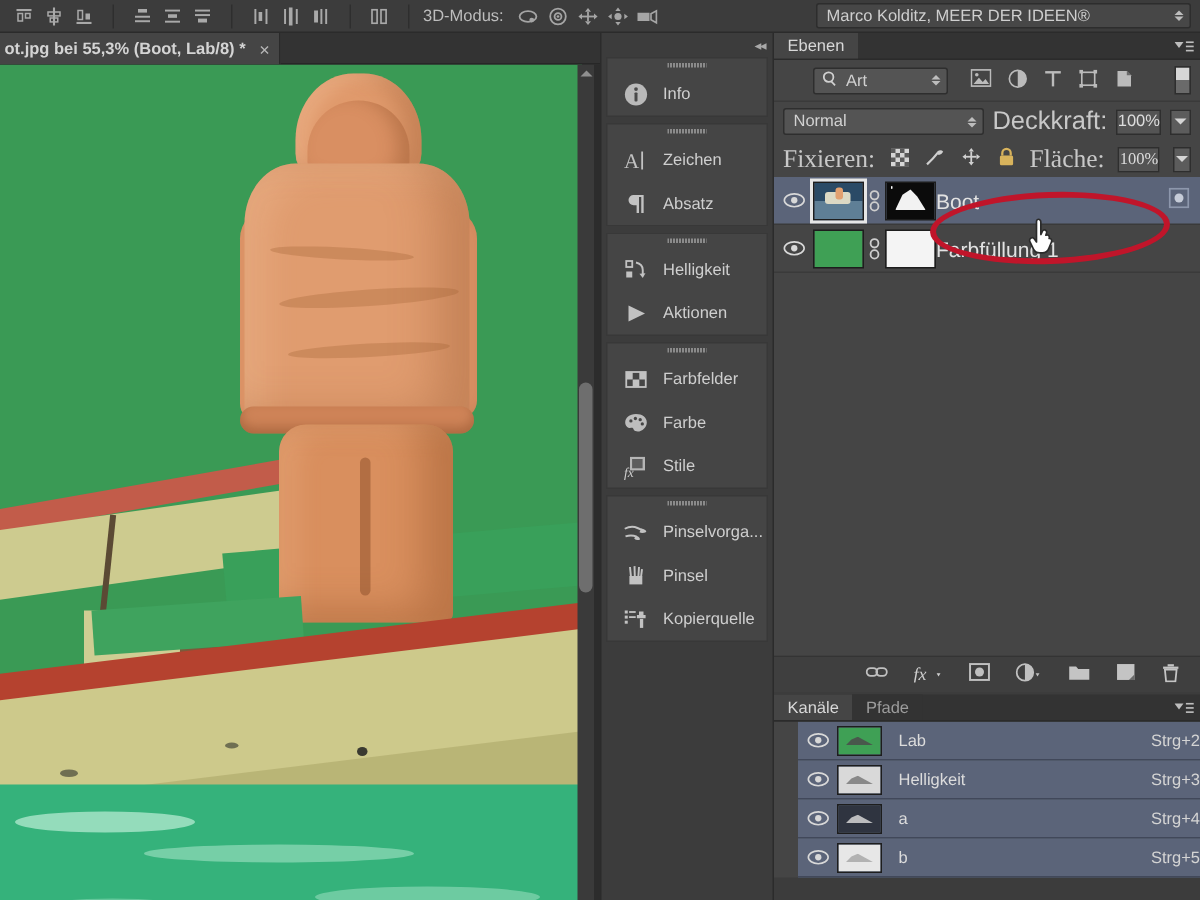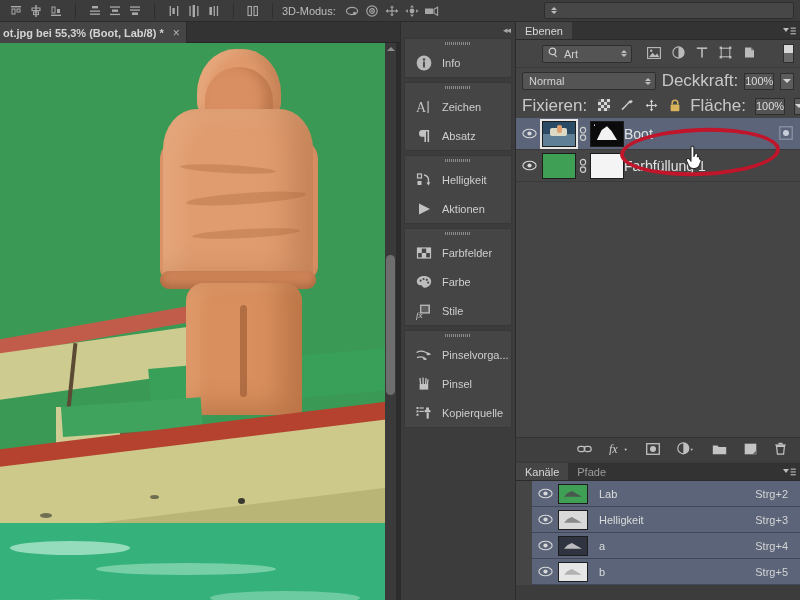--- a/index.html
+++ b/index.html
@@ -248,21 +248,21 @@
   .fld-lbl{ color:#c8c8c8; font-size:17px; white-space:nowrap; }
   .num-field{
     width:38px;height:17px; background:#545454; border:1px solid #2e2e2e;
     display:flex;align-items:center;justify-content:center; color:#dcdcdc; font-size:11px;
   }
   .drop-btn{
     width:17px;height:17px; background:#5c5c5c; border:1px solid #2e2e2e;
     display:flex;align-items:center;justify-content:center;
   }
   .drop-btn i{ width:0;height:0;border-left:4px solid transparent;border-right:4px solid transparent;border-top:4px solid #d5d5d5; }
-  #lock-row{ height:24px; gap:9px; }
+  #lock-row{ height:24px; gap:9px;font-family:Liberation Serif, serif; }
   .lock-icons{ display:flex; align-items:center; gap:11px; margin-left:2px; }
 
   
   #layer-list{ position:relative; }
   .layer-row{
     height:32px; display:flex; align-items:center;
     border-bottom:1px solid #3a3a3a; background:#454545; position:relative;
   }
   .layer-row.selected{ background:#5b6479; }
   .eye-cell{ width:26px; display:flex; align-items:center; justify-content:center; }
@@ -295,21 +295,21 @@
   }
 
   
   #channels-panel{ background:#454545;padding-left:16px; }
   .ch-row{
     height:26px; display:flex; align-items:center; background:#5b6479;
     border-bottom:1px solid #41485a;
   }
   .ch-thumb{ width:30px;height:20px; border:1px solid #1d1d1d; position:relative; overflow:hidden; }
   .ch-name{ margin-left:11px; color:#dcdcdc; font-size:11px; flex:1; }
-  .ch-key{ color:#d4d4d4; font-size:11px; margin-right:12px; }
+  .ch-key{ color:#d4d4d4; font-size:11px; margin-right:0; }
   .chn-lab{ position:absolute;inset:0;background:#3fa055; }
   .chn-l{ position:absolute;inset:0;background:#d9d9d9; }
   .chn-a{ position:absolute;inset:0;background:#2f3440; }
   .chn-b{ position:absolute;inset:0;background:#e7e7e7; }
   .chn-sq{ position:absolute; left:18%; top:34%; width:64%; height:34%;
            background:#4b4b4b; clip-path:polygon(0 100%,20% 40%,44% 8%,66% 44%,100% 100%); opacity:.85; }
 
   
   #annot-ellipse{
     position:absolute; left:620px; top:128px; width:160px; height:48px;
@@ -442,20 +442,21 @@
     </div>
     <div class="tb-ico">
       <svg width="18" height="14" viewBox="0 0 18 14">
           <rect x="2" y="4.5" width="8" height="5.5" fill="#a5a5a5"></rect>
           <path d="M11 5.2 L14.6 3.2 V11.2 L11 9.2 Z" fill="none" stroke="#a5a5a5" stroke-width="1.1"></path>
         </svg>
     </div>
   </div>
 
   <div id="preset-select">
+    <span class="lbl">Marco Kolditz, MEER DER IDEEN®</span>
     <span class="spin">
         <i class="up"></i>
         <i class="dn"></i>
       </span>
   </div>
 </div>
 
 <div id="tab-bar">
   <div id="doc-tab">
     <span>ot.jpg bei 55,3%  (Boot, Lab/8) *</span>

